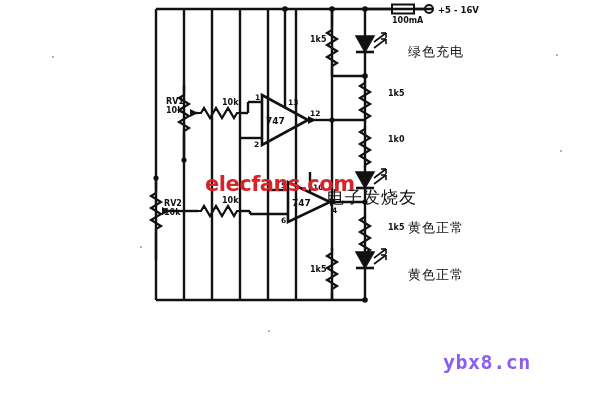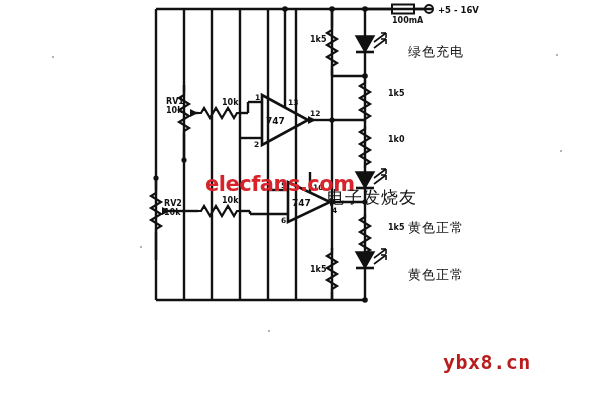--- a/index.html
+++ b/index.html
@@ -48,21 +48,21 @@
     letter-spacing: 1px;
     line-height: 1;
   }
   .wm-ybx8 {
     position: absolute;
     left: 443px;
     top: 352px;
     font-family: "DejaVu Sans Mono", monospace;
     font-size: 20px;
     font-weight: bold;
-    color: #b91c1c;
+    color: #8b5cf6;
     letter-spacing: 0.5px;
     white-space: nowrap;
     line-height: 1;
   }
   .led-label {
     position: absolute;
     font-family: "DejaVu Sans", sans-serif;
     font-size: 13px;
     color: #111111;
     white-space: nowrap;

